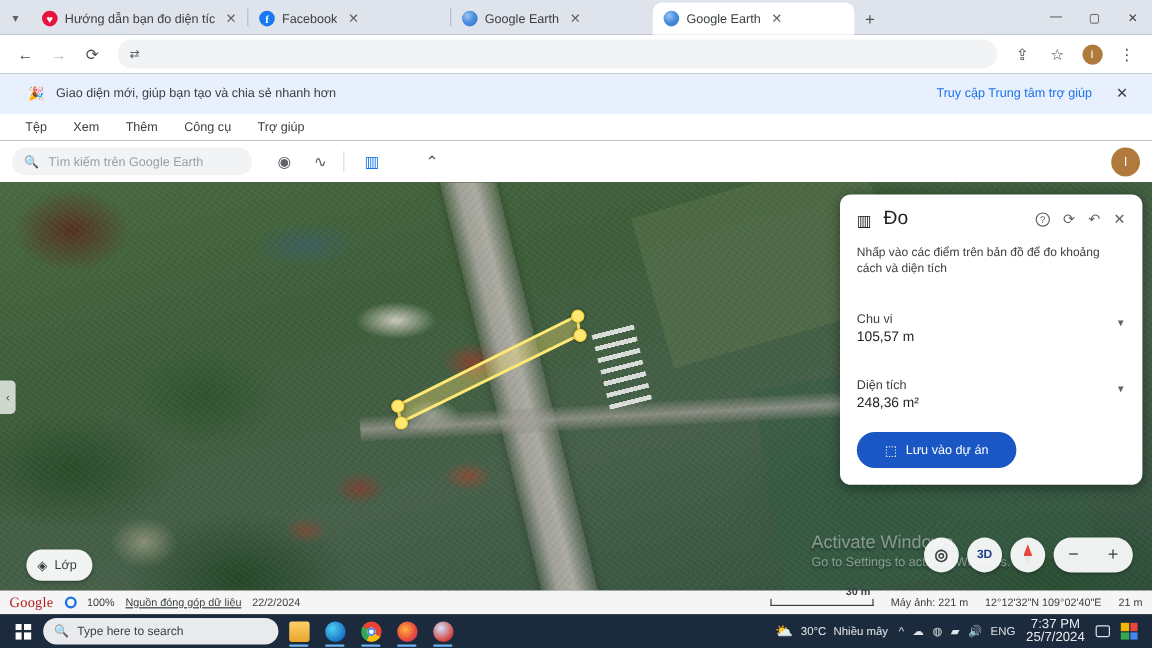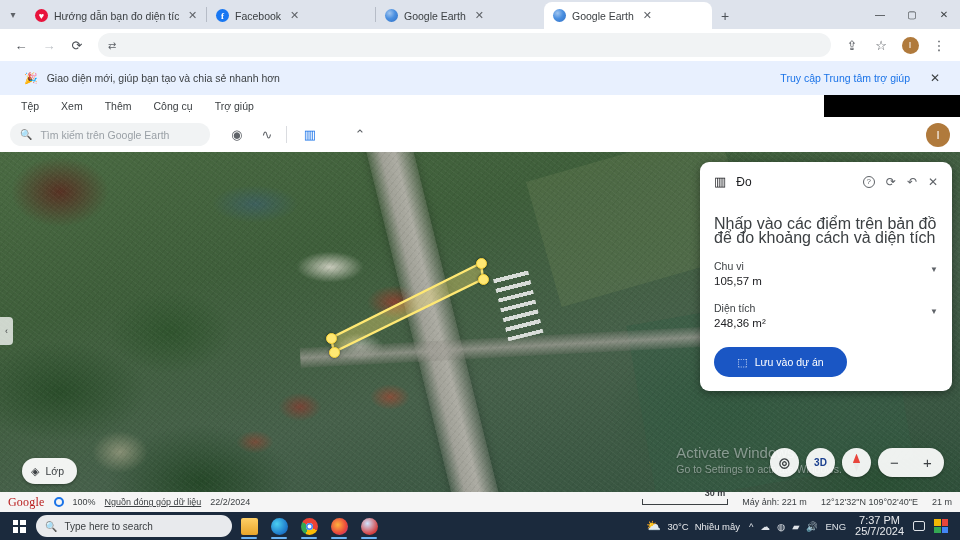--- a/index.html
+++ b/index.html
@@ -68,21 +68,21 @@
   }
   .banner-main { font-weight: 500; }
   .banner-emoji { margin: 0 9px 0 10px; font-size: 11px; }
   .banner-sub { color: #3c4043; }
   .banner-link { margin-left: auto; color: #1a73e8; font-size: 10.5px; }
   .banner-x { width: 22px; height: 22px; margin-left: 14px; display: flex;
               align-items: center; justify-content: center; color: #3c4043; font-size: 12px; }
 
   
   .earth-menu {
-    position: absolute; left: 0; top: 95px; width: 824px; height: 22px;
+    position: absolute; left: 0; top: 95px; width: 960px; height: 22px;
     background: #fff; display: flex; align-items: center; padding-left: 10px; gap: 0px;
   }
   .menu-item { font-size: 10.5px; color: #3c4043; padding: 0 11px; }
 
   
   .earth-search {
     position: absolute; left: 0; top: 117px; width: 960px; height: 35px;
     background: #fff; display: flex; align-items: center; padding: 0 10px;
   }
   .searchbox {
@@ -196,24 +196,24 @@
   .wm1 { font-size: 15px; }
   .wm2 { font-size: 10.5px; margin-top: 2px; }
 
   
   .measure-panel {
     position: absolute; right: 8px; top: 162px; width: 252px;
     background: #fff; border-radius: 9px; box-shadow: 0 2px 10px rgba(0,0,0,.4);
     padding: 12px 14px 14px 14px;
   }
   .mp-head { display: flex; align-items: center; gap: 10px; }
-  .mp-title { font-size: 12px; color: #202124; }
+  .mp-title { font-size: 16px; color: #202124; }
   .mp-actions { margin-left: auto; display: flex; align-items: center; gap: 11px; color: #5f6368; font-size: 12px; }
-  .mp-desc { margin-top: 28px; font-size: 16px; line-height: 14px; color: #3c4043; }
-  .mp-field { margin-top: 15px; display: flex; align-items: flex-start; }
+  .mp-desc { margin-top: 12px; font-size: 10px; line-height: 14px; color: #3c4043; }
+  .mp-field { margin-top: 28px; display: flex; align-items: flex-start; }
   .mp-label { font-size: 10.5px; color: #3c4043; }
   .mp-value { font-size: 11.5px; color: #202124; margin-top: 3px; }
   .mp-caret { margin-left: auto; color: #5f6368; font-size: 8px; margin-top: 5px; }
   .mp-save {
     margin-top: 18px; height: 30px; width: 133px; border-radius: 15px; background: #1a56c4;
     color: #fff; display: flex; align-items: center; justify-content: center; gap: 7px;
     font-size: 10.5px;
   }
 
   

